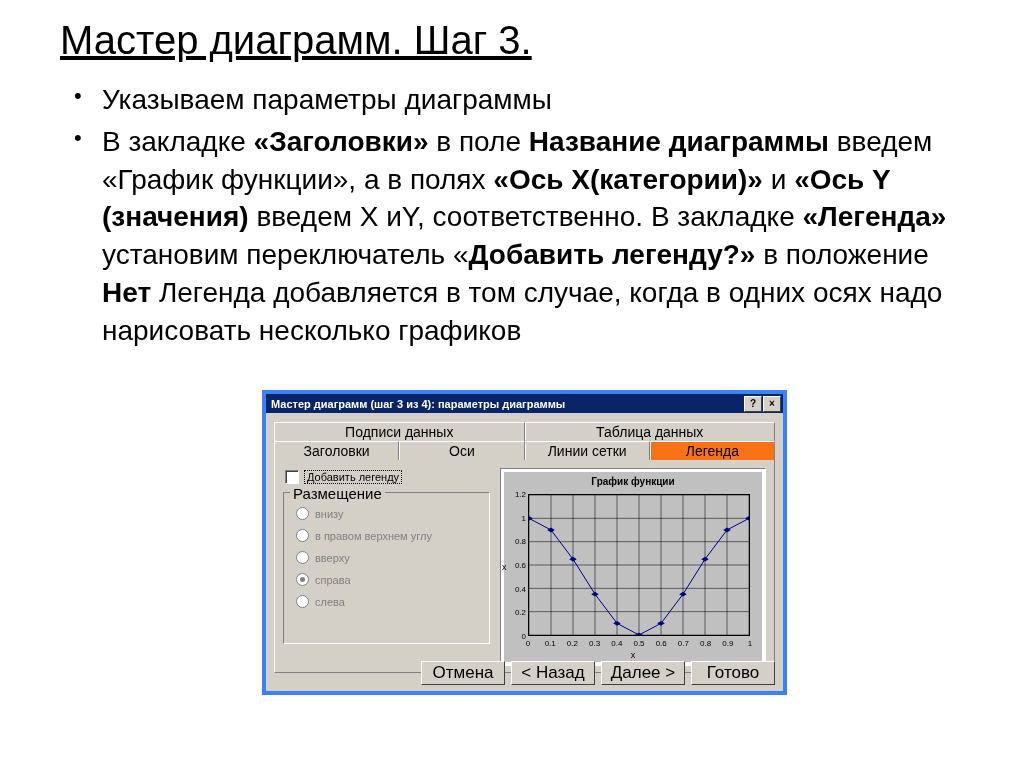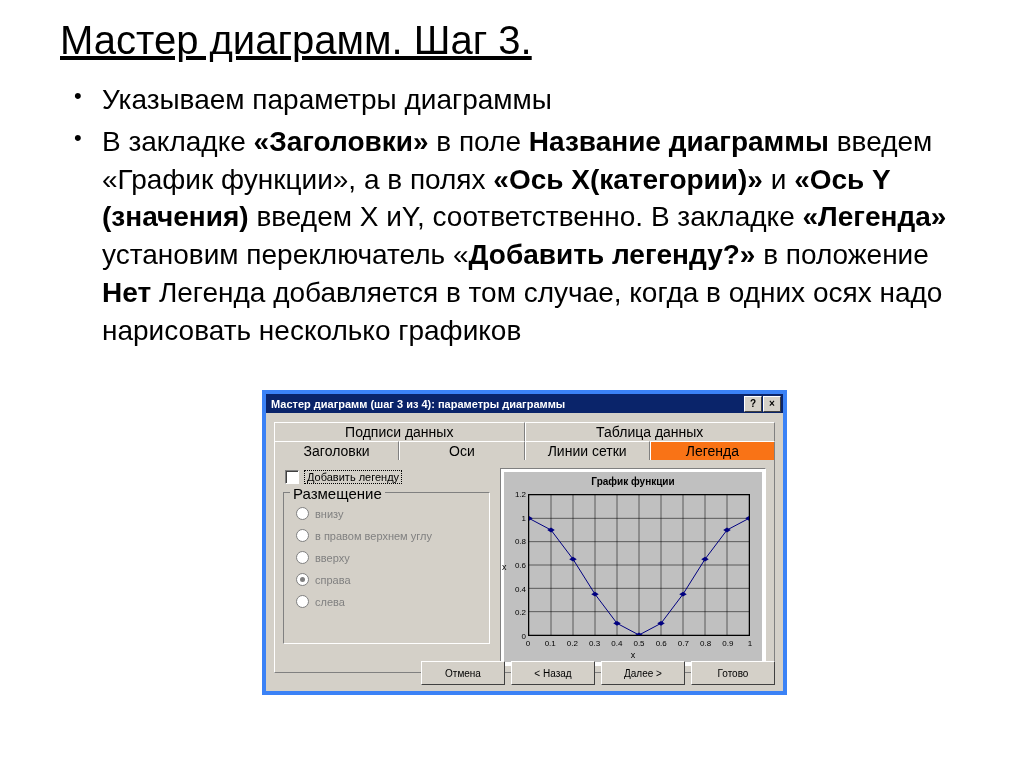--- a/index.html
+++ b/index.html
@@ -39,21 +39,21 @@
   .preview .ptitle{text-align:center;font-size:10px;font-weight:bold;padding-top:4px}
   .plot{position:absolute;left:24px;right:12px;top:22px;bottom:26px;background:#c0c0c0;border:1px solid #000}
   .axis-y{position:absolute;left:6px;top:22px;bottom:26px;width:16px;font-size:8px}
   .axis-x{position:absolute;left:24px;right:12px;bottom:14px;height:10px;font-size:8px}
   .xlabel{position:absolute;left:0;right:0;bottom:2px;text-align:center;font-size:9px}
   .ylabel-pseudo{position:absolute;left:-2px;top:50%;font-size:9px;transform:translateY(-50%)}
   .ytick{position:absolute;right:0;transform:translateY(50%);font-size:8px;text-align:right;width:16px}
   .xtick{position:absolute;bottom:0;transform:translateX(-50%);font-size:8px}
 
   .buttons{position:absolute;left:0;right:0;bottom:6px;display:flex;justify-content:flex-end;gap:6px;padding:0 8px}
-  .btn{min-width:66px;height:22px;background:#d4d0c8;border:1px solid #404040;border-top-color:#fff;border-left-color:#fff;font-size:10px;display:flex;align-items:center;justify-content:center;padding:0 8px}
+  .btn{min-width:66px;height:22px;background:#d4d0c8;border:1px solid #404040;border-top-color:#fff;border-left-color:#fff;font-size:17px;display:flex;align-items:center;justify-content:center;padding:0 8px}
   svg.curve{position:absolute;inset:0;width:100%;height:100%}
 </style>
 </head>
 <body>
 
 <div class="page">
   <h1 class="title">Мастер диаграмм. Шаг 3.</h1>
   <ul class="bullets">
     <li>Указываем параметры диаграммы</li>
     <li>

